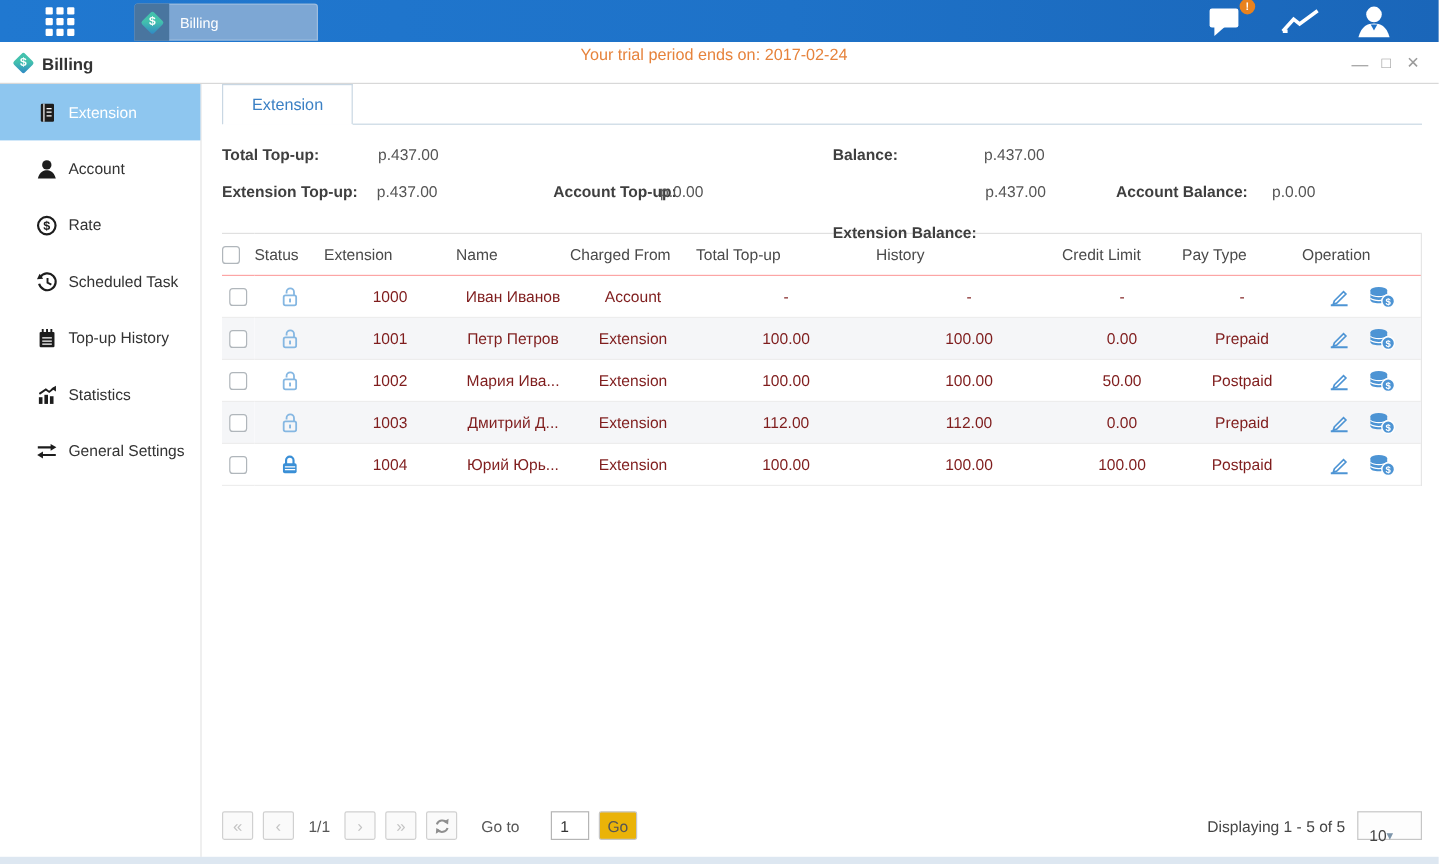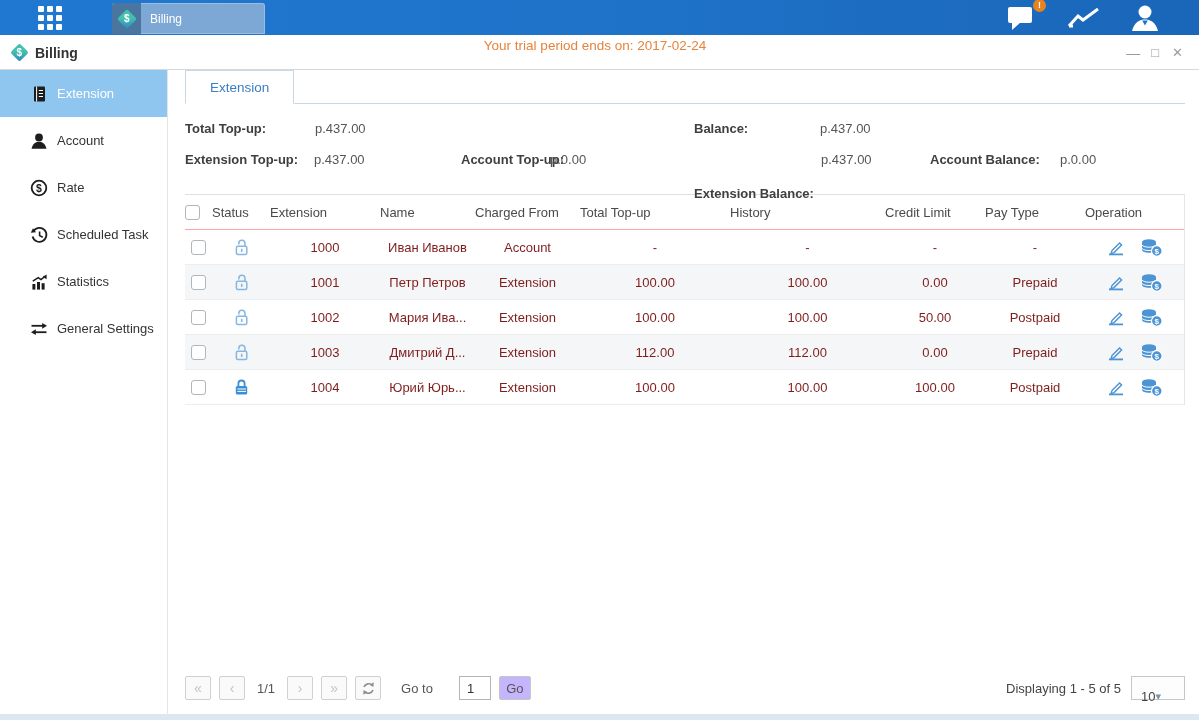--- a/index.html
+++ b/index.html
@@ -86,21 +86,21 @@
   
   .pager { height:46px; display:flex; align-items:center; padding-bottom:6px; }
   .pg-btn { width:26px; height:24px; border:1px solid #d0d0d0; border-radius:2px; background:#fafafa;
             color:#c3c3c3; font-size:14px; text-align:center; line-height:22px; margin-right:8px; cursor:pointer;
             flex:0 0 auto; user-select:none; }
   .pg-indicator { color:#555; margin:0 12px 0 4px; }
   .pg-refresh { display:flex; align-items:center; justify-content:center; }
   .goto-label { color:#555; margin:0 26px 0 12px; }
   .goto-input { width:32px; height:24px; border:1px solid #b5b5b5; padding:0 0 0 7px; font-size:13px;
                 color:#333; font-family:"Liberation Sans", sans-serif; }
-  .go-btn { width:32px; height:24px; border:1px solid #c6c6c6; border-radius:2px; background:#c4b5fd;
+  .go-btn { width:32px; height:24px; border:1px solid #c6c6c6; border-radius:2px; background:#eab308;
             color:#555; font-size:13px; margin-left:8px; cursor:pointer; font-family:"Liberation Sans", sans-serif; }
   .pg-right { margin-left:auto; display:flex; align-items:center; }
   .displaying { color:#444; }
   .page-size { width:54px; height:24px; border:1px solid #c6c6c6; background:#fdfdfd; margin-left:10px;
                display:flex; align-items:center; padding:16px 7px 0 9px; cursor:pointer; justify-content:flex-start; }
   .page-size .caret { color:#7d95aa; font-size:11px; }
 </style>
 </head>
 <body>
 
@@ -200,20 +200,34 @@
       </div>
       <div class="side-item">
         <span class="s-icon">
           <svg width="18" height="18" viewBox="0 0 18 18">
             <path d="M3.4 5.2 A7 7 0 1 1 2.6 10.5" fill="none" stroke="#1d1d1d" stroke-width="1.8"></path>
             <polygon points="0.8,6.8 6,6.2 3,2.2" fill="#1d1d1d"></polygon>
             <polyline points="9.6,5.6 9.6,9.6 12.8,11.2" fill="none" stroke="#1d1d1d" stroke-width="1.6"></polyline>
           </svg>
         </span>
         <span class="s-label">Scheduled Task</span>
+      </div>
+      <div class="side-item">
+        <span class="s-icon">
+          <svg width="18" height="18" viewBox="0 0 18 18">
+            <rect x="3" y="3.6" width="12.4" height="12.8" rx="1" fill="#1d1d1d"></rect>
+            <line x1="5.6" y1="1.2" x2="5.6" y2="5.2" stroke="#1d1d1d" stroke-width="1.6"></line>
+            <line x1="9.2" y1="1.2" x2="9.2" y2="5.2" stroke="#1d1d1d" stroke-width="1.6"></line>
+            <line x1="12.8" y1="1.2" x2="12.8" y2="5.2" stroke="#1d1d1d" stroke-width="1.6"></line>
+            <line x1="5.2" y1="8.6" x2="13.2" y2="8.6" stroke="#fff" stroke-width="1"></line>
+            <line x1="5.2" y1="11.2" x2="13.2" y2="11.2" stroke="#fff" stroke-width="1"></line>
+            <line x1="5.2" y1="13.8" x2="13.2" y2="13.8" stroke="#fff" stroke-width="1"></line>
+          </svg>
+        </span>
+        <span class="s-label">Top-up History</span>
       </div>
       <div class="side-item">
         <span class="s-icon">
           <svg width="18" height="18" viewBox="0 0 18 18">
             <rect x="2.4" y="11" width="3" height="5.6" fill="#1d1d1d"></rect>
             <rect x="7" y="9" width="3" height="7.6" fill="#1d1d1d"></rect>
             <rect x="11.6" y="10.2" width="3" height="6.4" fill="#1d1d1d"></rect>
             <polyline points="2.8,8.2 8.2,4.6 11,6.6 15,3.4" fill="none" stroke="#1d1d1d" stroke-width="1.6"></polyline>
             <polygon points="16.6,1.4 16.6,6.2 12.8,3.8" fill="#1d1d1d"></polygon>
           </svg>

